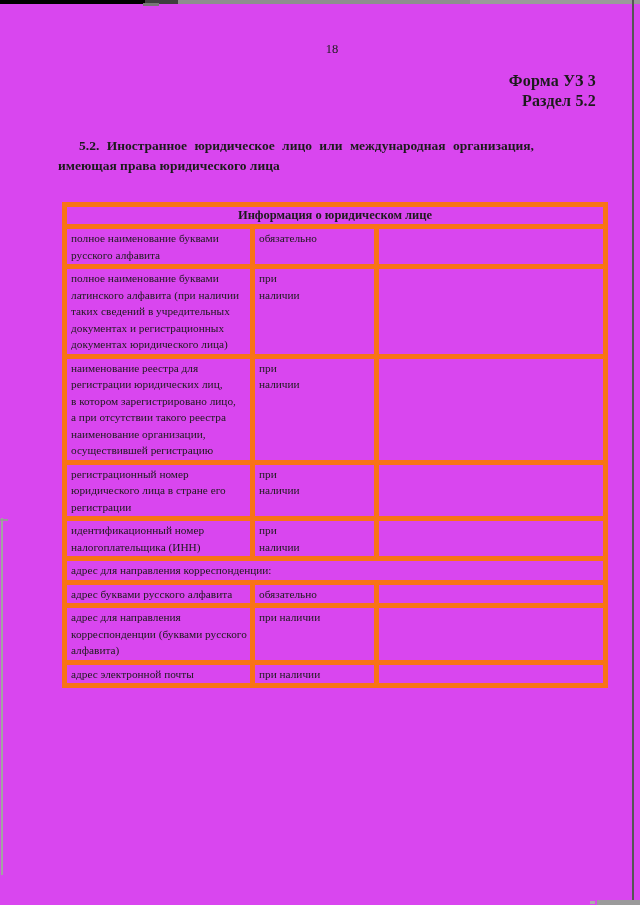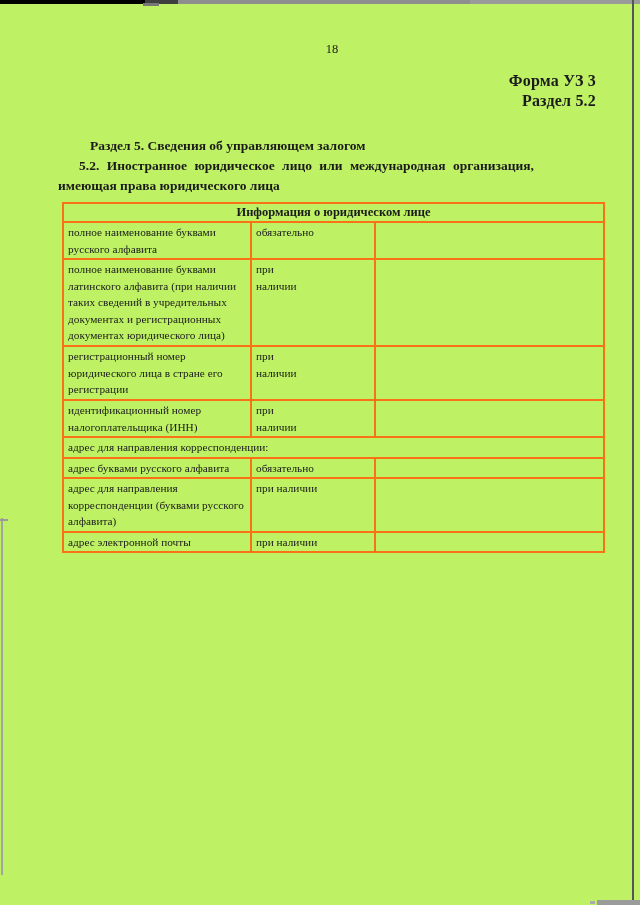--- a/index.html
+++ b/index.html
@@ -4,21 +4,21 @@
 <style>
   html,body{margin:0;padding:0;}
   body{
     width:640px;height:905px;
     background:#ffffff;
     font-family:"Liberation Serif", serif;
     color:#1b1b1b;
     position:relative;
     overflow:hidden;
   }
-  .page{position:absolute;inset:0;background:#bef264;overflow:hidden;}
+  .page{position:absolute;inset:0;background:#d946ef;overflow:hidden;}
 
   
   .scan-top{position:absolute;top:0;left:0;width:640px;height:4px;
     background:linear-gradient(to right,
       #000 0px,#000 145px,
       #3f3f3f 145px,#3f3f3f 178px,
       #8e8e8e 178px,#8e8e8e 470px,
       #9a9a9a 470px,#9a9a9a 640px);}
   .scan-top-tick{position:absolute;top:3px;left:143px;width:16px;height:3px;background:#777;}
   .scan-right{position:absolute;top:0;left:632px;width:2px;height:900px;background:#555;}
@@ -37,21 +37,21 @@
   .heading{position:absolute;left:58px;top:136px;width:487px;
     font-weight:bold;font-size:13.5px;line-height:20px;}
   .h-line1{padding-left:32px;white-space:nowrap;}
   .h-line2{margin-left:21px;width:455px;text-align:justify;text-align-last:justify;white-space:nowrap0;}
   .h-line3{white-space:nowrap;}
 
   
   table.info{position:absolute;left:62px;top:202px;width:541px;
     border-collapse:collapse;table-layout:fixed;}
   table.info td{
-    border:2px solid #f97316;
+    border:5px solid #f97316;
     font-size:11.3px;line-height:16.5px;
     padding:1px 1px 1px 4px;
     vertical-align:top;
     white-space:pre-line;
     overflow:hidden;
   }
   tr.title-row td{font-weight:bold;text-align:center;font-size:12.5px;
     line-height:15px;padding:1px 2px;vertical-align:middle;white-space:nowrap;}
   td.c2{vertical-align:middle;padding-left:6px;}
   td.c3{vertical-align:middle;}
@@ -81,21 +81,20 @@
   <div class="scan-bottom-speck"></div>
 
   <div class="page-number">18</div>
 
   <div class="form-labels">
     <div>Форма УЗ 3</div>
     <div>Раздел 5.2</div>
   </div>
 
   <div class="heading">
-    <div class="h-line1">Раздел 5. Сведения об управляющем залогом</div>
     <div class="h-line2">5.2. Иностранное юридическое лицо или международная организация,</div>
     <div class="h-line3">имеющая права юридического лица</div>
   </div>
 
   <table class="info">
     <colgroup>
       <col style="width:188px">
       <col style="width:124px">
       <col style="width:229px">
     </colgroup>
@@ -108,20 +107,31 @@
 русского алфавита</td>
         <td class="c2">обязательно</td>
         <td class="c3"></td>
       </tr>
       <tr class="r2">
         <td class="c1">полное наименование буквами
 латинского алфавита (при наличии
 таких сведений в учредительных
 документах и регистрационных
 документах юридического лица)</td>
+        <td class="c2">при
+наличии</td>
+        <td class="c3"></td>
+      </tr>
+      <tr class="r3">
+        <td class="c1">наименование реестра для
+регистрации юридических лиц,
+в котором зарегистрировано лицо,
+а при отсутствии такого реестра
+наименование организации,
+осуществившей регистрацию</td>
         <td class="c2">при
 наличии</td>
         <td class="c3"></td>
       </tr>
       <tr class="r4">
         <td class="c1">регистрационный номер
 юридического лица в стране его
 регистрации</td>
         <td class="c2">при
 наличии</td>

